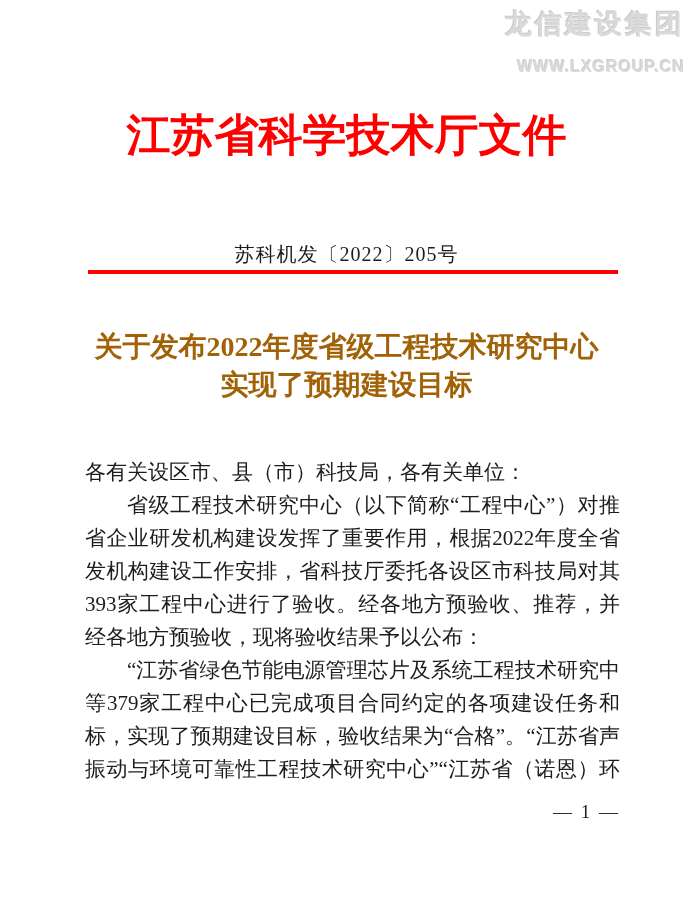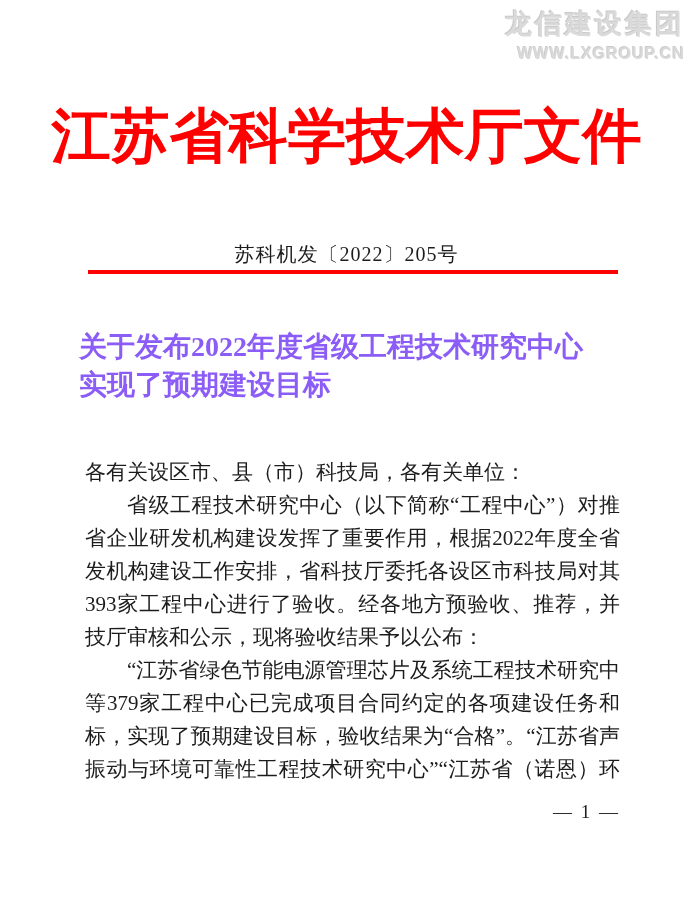--- a/index.html
+++ b/index.html
@@ -26,37 +26,37 @@
     user-select: none;
   }
   .wm-company {
     font-size: 27px;
     font-weight: bold;
     letter-spacing: 3px;
     color: #dadada;
     text-shadow: -1px -1px 0 #c9c9c9, 1px 1px 1px #ffffff;
   }
   .wm-site {
-    margin-top: 3px;
+    margin-top: 16px;
     font-size: 16px;
     font-weight: bold;
     letter-spacing: 1px;
     color: #d9d9d9;
     text-shadow: -1px -1px 0 #cccccc, 1px 1px 1px #ffffff;
   }
 
   
   .redhead {
     position: absolute;
     top: 96px;
     left: 0;
     width: 100%;
     text-align: center;
     color: #fe0000;
-    font-size: 59px;
+    font-size: 44px;
     font-weight: bold;
     line-height: 80px;
     letter-spacing: 0px;
   }
 
   .docnum {
     position: absolute;
     top: 241px;
     left: 0;
     width: 100%;
@@ -74,24 +74,24 @@
     height: 4px;
     background: #fe0000;
   }
 
   
   .notice-title {
     position: absolute;
     top: 328px;
     left: 79px;
     width: 535px;
-    text-align: left;
+    text-align: center;
     font-size: 28px;
     font-weight: bold;
-    color: #8b5cf6;
+    color: #a16207;
     line-height: 38px;
   }
 
   
   .body-text {
     position: absolute;
     top: 448px;
     left: 85px;
     width: 535px;
     font-size: 21px;
@@ -142,21 +142,21 @@
     <div>关于发布2022年度省级工程技术研究中心</div>
     <div>实现了预期建设目标</div>
   </div>
 
   <div class="body-text">
     <div class="body-line">各有关设区市、县（市）科技局，各有关单位：</div>
     <div class="body-line ind jl">省级工程技术研究中心（以下简称“工程中心”）对推进我</div>
     <div class="body-line jl">省企业研发机构建设发挥了重要作用，根据2022年度全省企业研</div>
     <div class="body-line jl">发机构建设工作安排，省科技厅委托各设区市科技局对其辖区内</div>
     <div class="body-line jl">393家工程中心进行了验收。经各地方预验收、推荐，并经省科</div>
-    <div class="body-line">技厅审核和公示，现将验收结果予以公布：</div>
+    <div class="body-line">经各地方预验收，现将验收结果予以公布：</div>
     <div class="body-line ind jl">“江苏省绿色节能电源管理芯片及系统工程技术研究中心”</div>
     <div class="body-line jl">等379家工程中心已完成项目合同约定的各项建设任务和考核指</div>
     <div class="body-line jl">标，实现了预期建设目标，验收结果为“合格”。“江苏省声学</div>
     <div class="body-line jl">振动与环境可靠性工程技术研究中心”“江苏省（诺恩）环境友</div>
   </div>
 
   <div class="pagenum">— 1 —</div>
 
 </div>
 

